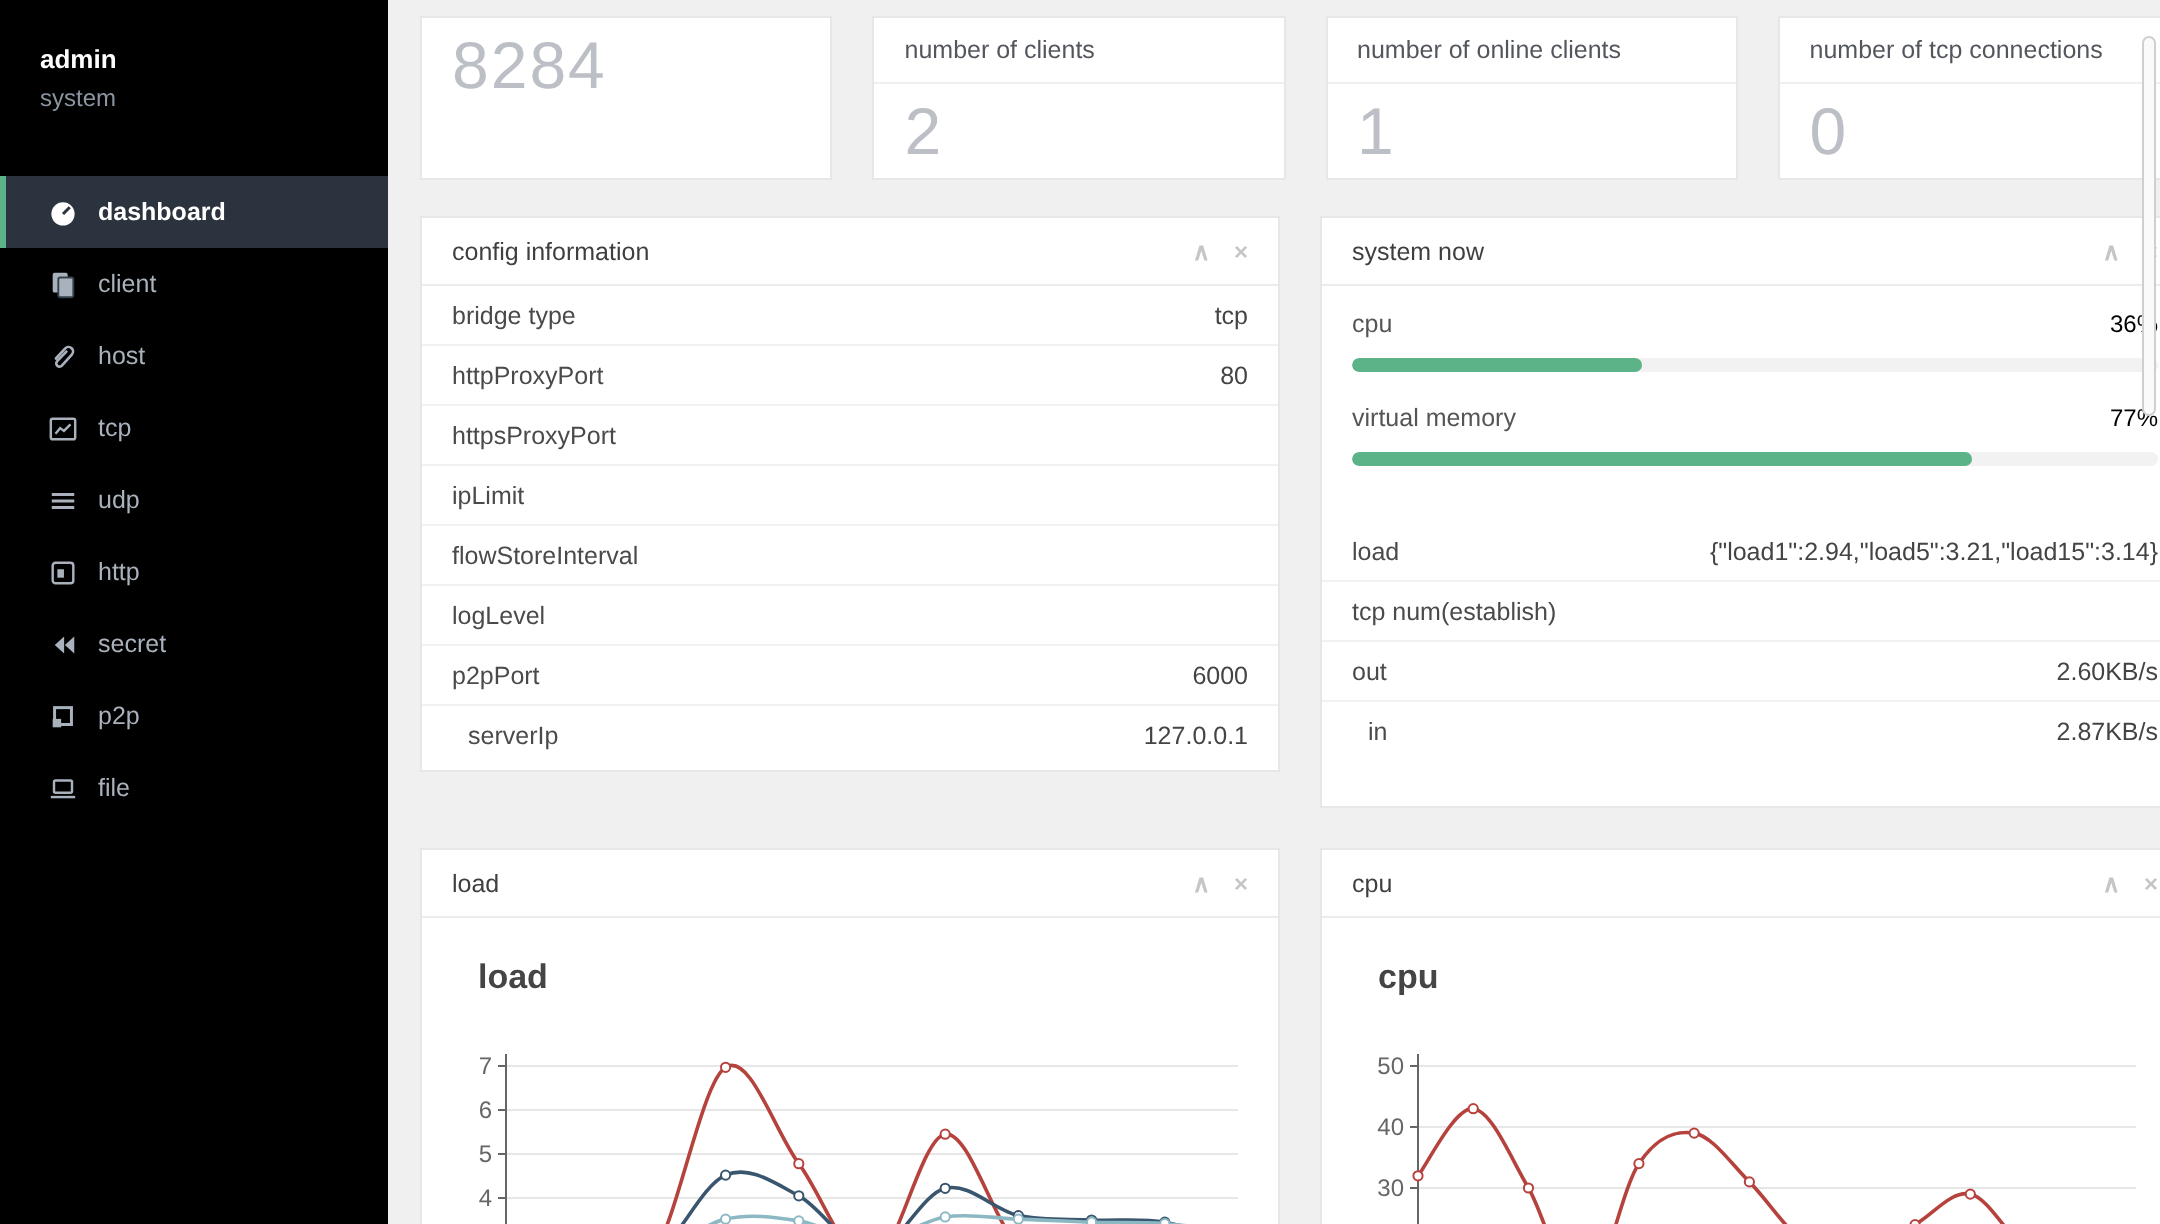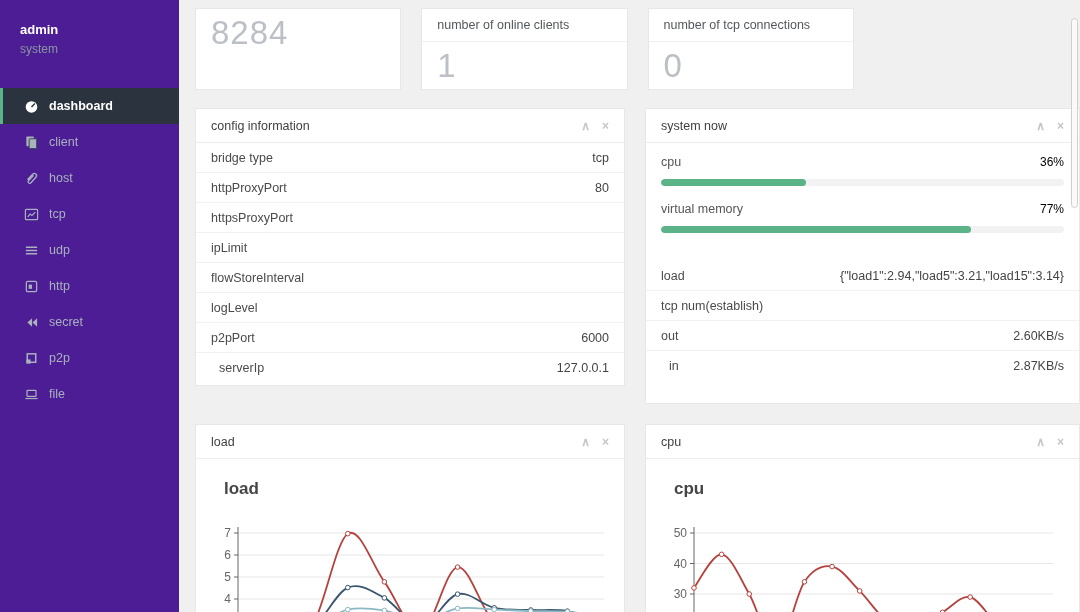--- a/index.html
+++ b/index.html
@@ -1,21 +1,21 @@
 <!DOCTYPE html>
 <html><head>
 <meta charset="utf-8">
 <style>
   * { margin:0; padding:0; box-sizing:border-box; }
   html,body { width:1080px; height:612px; overflow:hidden; background:#f0f0f0;
               font-family:"Liberation Sans", sans-serif; }
   .app { display:flex; width:1080px; height:612px; position:relative; }
 
   
-  .sidebar { width:179px; flex-shrink:0; background:#4c1d95; }
+  .sidebar { width:194px; flex-shrink:0; background:#000000; }
   .user { padding:22px 0 18px 20px; }
   .user-name { color:#ffffff; font-size:13px; font-weight:bold; }
   .user-role { color:#8b95a1; font-size:12px; margin-top:5px; }
   .nav { margin-top:14px; }
   .nav-item { display:flex; align-items:center; height:36px; padding-left:21px;
               color:#a9b2bc; font-size:12.5px; cursor:pointer; border-left:3px solid transparent; }
   .nav-item .icon { width:15px; height:15px; margin-right:10px; display:inline-flex; color:#a9b2bc; }
   .nav-item.active { background:#2b333e; border-left-color:#5bb387; color:#fff; font-weight:bold; }
   .nav-item.active .icon { color:#fff; }
   .icon svg { width:15px; height:15px; }
@@ -148,20 +148,24 @@
         <span>file</span>
       </div>
     </nav>
   </aside>
 
   <main class="main">
 
     <div class="stats">
       <div class="stat-card">
         <div class="stat-value">8284</div>
+      </div>
+      <div class="stat-card">
+        <div class="stat-head">number of clients</div>
+        <div class="stat-value">2</div>
       </div>
       <div class="stat-card">
         <div class="stat-head">number of online clients</div>
         <div class="stat-value">1</div>
       </div>
       <div class="stat-card">
         <div class="stat-head">number of tcp connections</div>
         <div class="stat-value">0</div>
       </div>
     </div>

